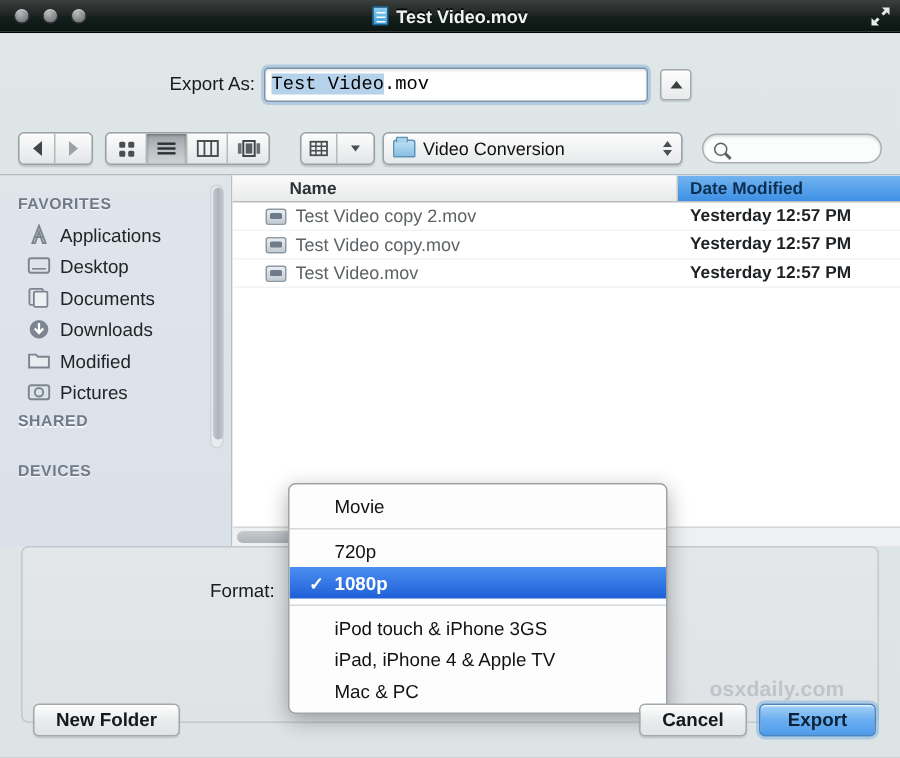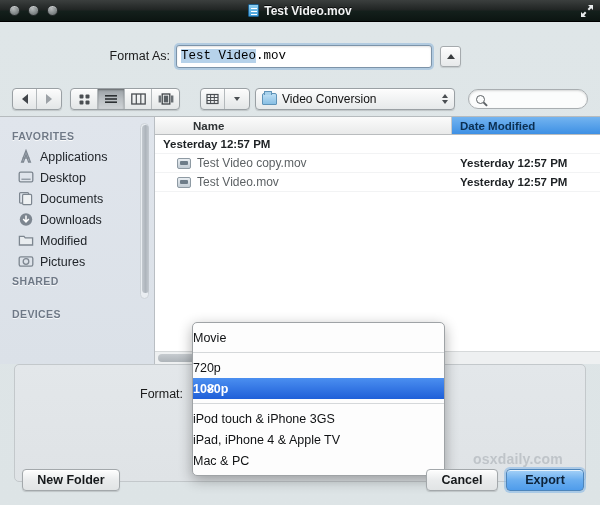--- a/index.html
+++ b/index.html
@@ -451,20 +451,21 @@
     box-shadow: 0 4px 14px rgba(0,0,0,.32);
     padding: 4px 0 4px 0;
     overflow: hidden;
   }
   .mi {
     height: 21px;
     display: flex;
     align-items: center;
     font-size: 12.5px;
     color: #101214;
+    padding-left: 30px;
     position: relative;
   }
   .mi.sel {
     background: linear-gradient(180deg, #4b8ff0 0%, #1f5fd8 100%);
     color: #fff;
     font-weight: bold;
   }
   .mi .chk {
     position: absolute;
     left: 13px;
@@ -528,21 +529,21 @@
       <svg viewBox="0 0 14 14" width="14" height="14">
         <path d="M8 1 L13 1 L13 6 L11.2 4.2 L9 6.4 L7.6 5 L9.8 2.8 Z" fill="#e8ebec"></path>
         <path d="M6 13 L1 13 L1 8 L2.8 9.8 L5 7.6 L6.4 9 L4.2 11.2 Z" fill="#e8ebec"></path>
       </svg>
     </span>
   </div>
 
   <div class="sheet">
 
     <div class="exportas-row">
-      <div class="exportas-label">Format As:</div>
+      <div class="exportas-label">Export As:</div>
       <div class="name-field">
         <span class="sel-text">Test Video</span>
           <span>.mov</span>
       </div>
       <div class="disclosure-btn">
         <span class="tri-up"></span>
       </div>
     </div>
 
     <div class="toolbar">
@@ -690,20 +691,24 @@
         </div>
       </div>
 
       <div class="filelist">
         <div class="col-head">
           <div class="ch-name">Name</div>
           <div class="ch-date">Date Modified</div>
         </div>
 
         <div class="frow">
+          <div class="fname">
+            <span class="mov-ico"></span>
+            <span>Test Video copy 2.mov</span>
+          </div>
           <div class="fdate">Yesterday 12:57 PM</div>
         </div>
 
         <div class="frow">
           <div class="fname">
             <span class="mov-ico"></span>
             <span>Test Video copy.mov</span>
           </div>
           <div class="fdate">Yesterday 12:57 PM</div>
         </div>

